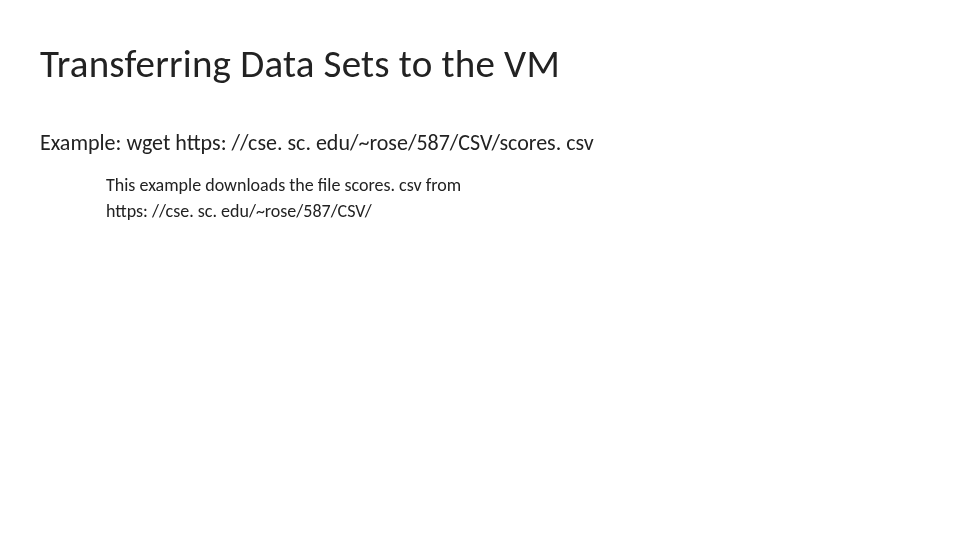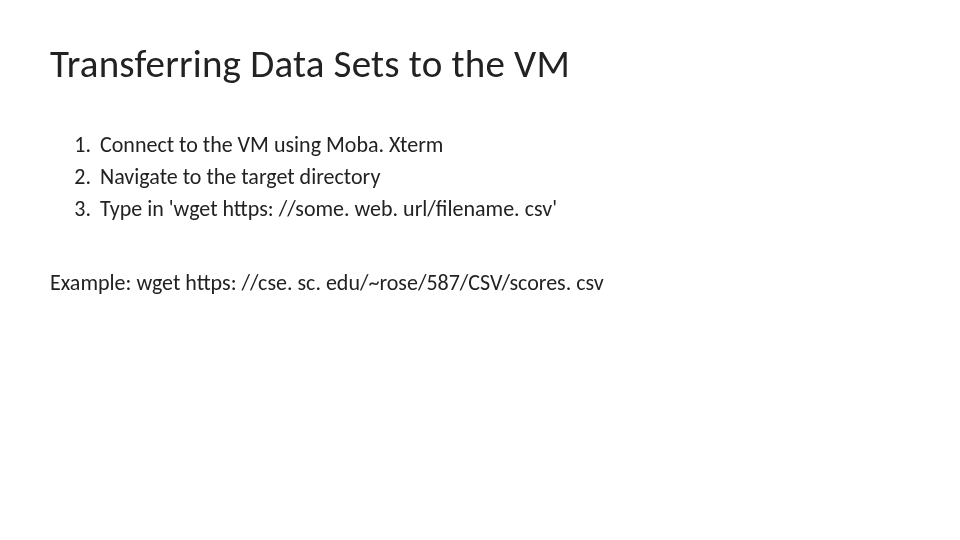--- a/index.html
+++ b/index.html
@@ -8,21 +8,21 @@
     width: 960px;
     height: 540px;
     background: #ffffff;
     font-family: Calibri, "Segoe UI", Arial, sans-serif;
     color: #222;
   }
   .slide {
     box-sizing: border-box;
     width: 960px;
     height: 540px;
-    padding: 40px 70px 40px 50px;
+    padding: 40px 70px 40px 40px;
   }
   .title {
     font-size: 39px;
     font-weight: 400;
     color: #222;
     margin: 0 0 42px 0;
     letter-spacing: 0.2px;
   }
   .steps {
     margin: 0 0 44px 0;
@@ -46,22 +46,21 @@
     color: #222;
   }
 </style>
 </head>
 <body>
 
 <div class="slide">
 
   <h1 class="title">Transferring Data Sets to the VM</h1>
 
-  <ol class="steps">
-    <li>Connect to the VM using Moba. Xterm</li>
-    <li>Navigate to the target directory</li>
-    <li>Type in 'wget https: //some. web. url/filename. csv'</li>
-  </ol>
 
   <p class="example">Example:  wget https: //cse. sc. edu/~rose/587/CSV/scores. csv</p>
 
+  <p class="note">
+    <span>This example downloads the file scores. csv from</span><br>
+    <span>https: //cse. sc. edu/~rose/587/CSV/</span>
+  </p>
 
 </div>
 
 </body></html>

